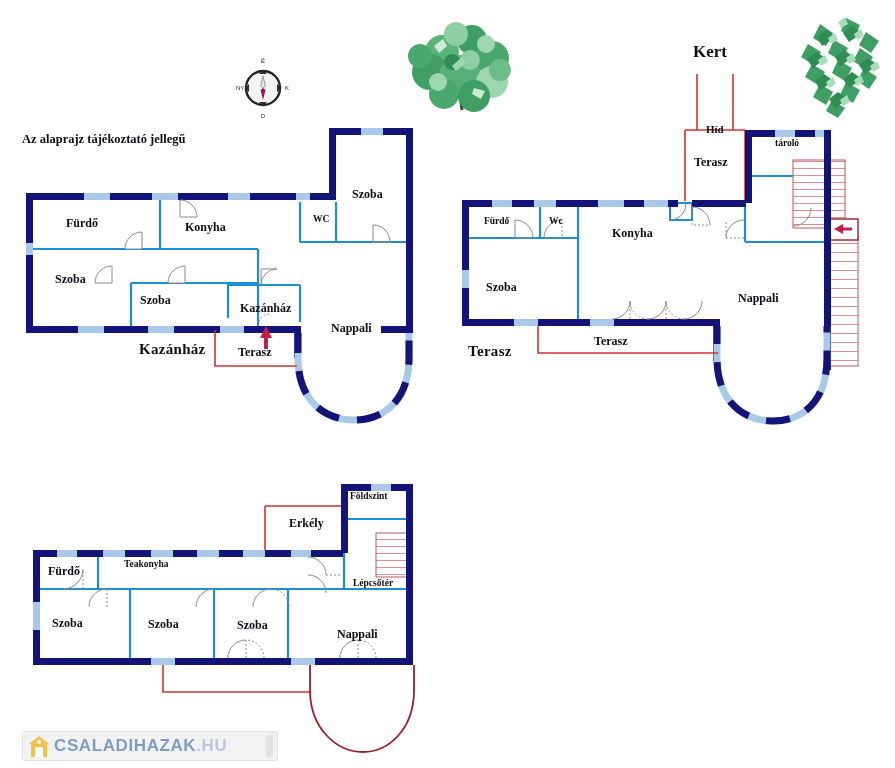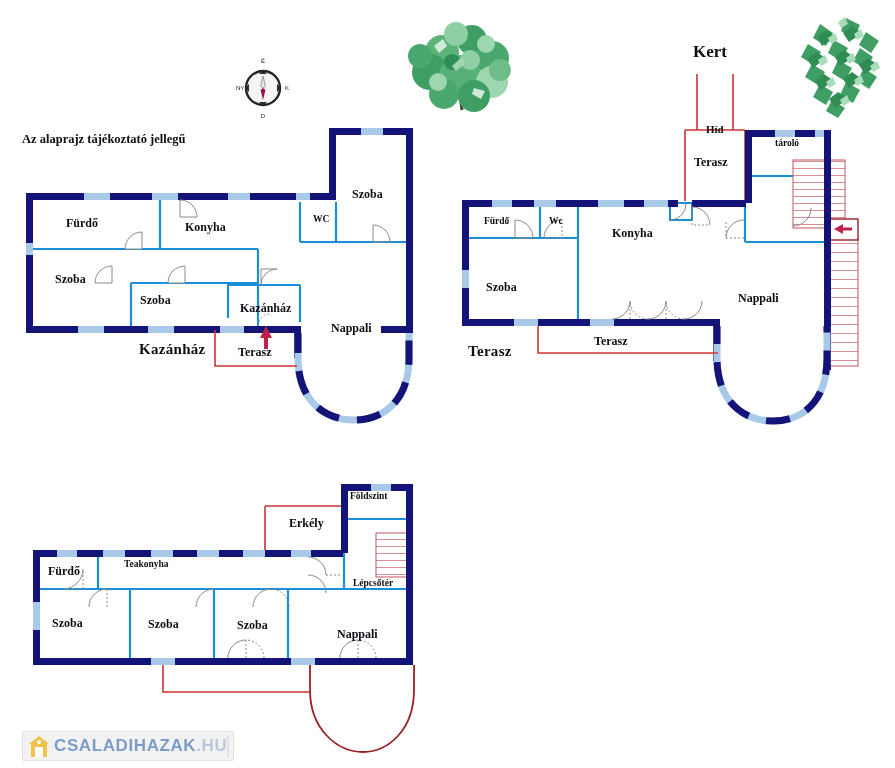--- a/index.html
+++ b/index.html
@@ -16,21 +16,21 @@
     -webkit-user-select:none;user-select:none;
   }
   .lbl.room{font-size:12px;}
   .lbl.room-sm{font-size:9.5px;}
   .lbl.floor{font-size:15px;letter-spacing:.3px;}
   .lbl.note{font-size:12.5px;}
   .lbl.kert{font-size:17px;}
   .lbl.hid{font-size:11px;margin-top:32px;}
   
   .logo{
-    position:absolute;left:22px;top:731px;width:212px;height:30px;
+    position:absolute;left:22px;top:731px;width:256px;height:30px;
     background:#f2f2f2;border:1px solid #e2e2e2;border-radius:2px;
     display:flex;align-items:center;box-sizing:border-box;
   }
   .logo-house{width:22px;height:24px;margin-left:5px;position:relative;flex:0 0 auto;}
   .logo-text{
     font-family:"Liberation Sans", sans-serif;font-weight:bold;
     font-size:17px;letter-spacing:.6px;color:#7d9dc8;margin-left:4px;
   }
   .logo-text .dim{color:#b9c8da;}
   .logo-tail{

